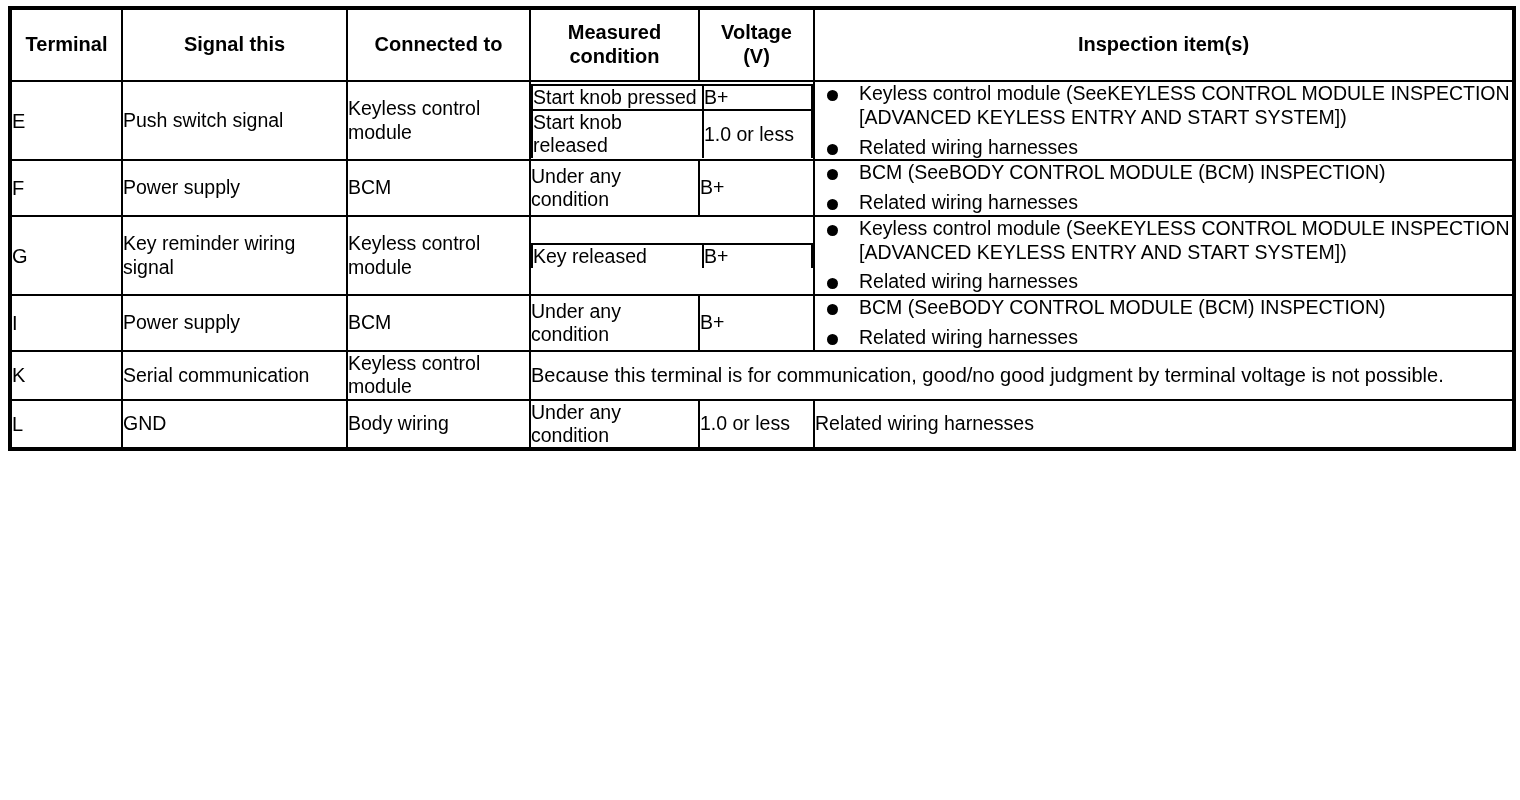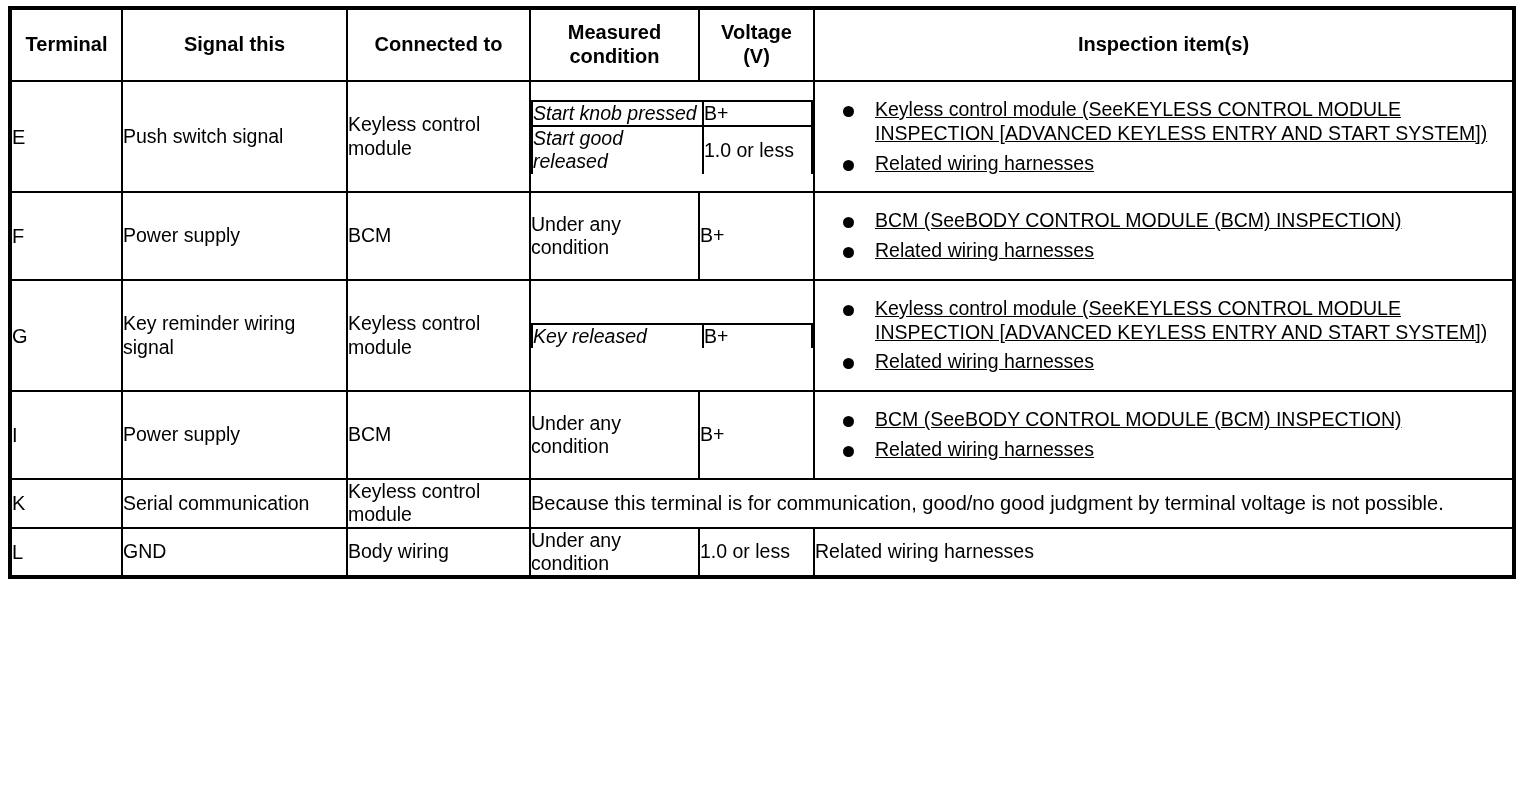--- a/index.html
+++ b/index.html
@@ -59,22 +59,21 @@
   }
   td.inspect{
     padding:8px 10px 8px 10px;
     font-size:19.5px;
     line-height:1.22;
   }
 
   ul.items{
     list-style:none;
     margin:0;
-    padding:16px;
-    text-decoration:underline;
+    padding:0;
   }
   ul.items li{
     position:relative;
     padding-left:44px;
     margin:0 0 6px 0;
   }
   ul.items li:last-child{margin-bottom:0;}
   ul.items li .bullet{
     position:absolute;
     left:12px;
@@ -94,21 +93,21 @@
   }
   .subtable td{
     border:0;
     border-bottom:2px solid #000000;
     padding:6px 7px;
     font-size:19.5px;
     line-height:1.2;
     vertical-align:middle;
   }
   .subtable tr:last-child td{border-bottom:0;}
-  .sub-cond{width:169px;border-right:2px solid #000000 !important;font-style:italic;}
+  .sub-cond{width:169px;border-right:2px solid #000000 !important;}
   .nopad{padding:0 !important;}
 </style>
 </head>
 <body>
 
 <div class="sheet">
 
   <table class="spec">
     <colgroup>
       <col class="c-terminal">
@@ -151,21 +150,21 @@
         <td class="cell">Push switch signal</td>
         <td class="cell">Keyless control module</td>
         <td class="nopad" colspan="2">
           <table class="subtable">
             <tbody>
                 <tr>
               <td class="sub-cond">Start knob pressed</td>
               <td>B+</td>
             </tr>
             <tr>
-              <td class="sub-cond">Start good released</td>
+              <td class="sub-cond">Start knob released</td>
               <td>1.0 or less</td>
             </tr>
           </tbody>
             </table>
         </td>
         <td class="inspect">
           <ul class="items">
             <li>
               <span class="bullet"></span>
               <span class="txt">Keyless control module (SeeKEYLESS CONTROL MODULE INSPECTION [ADVANCED KEYLESS ENTRY AND START SYSTEM])</span>

